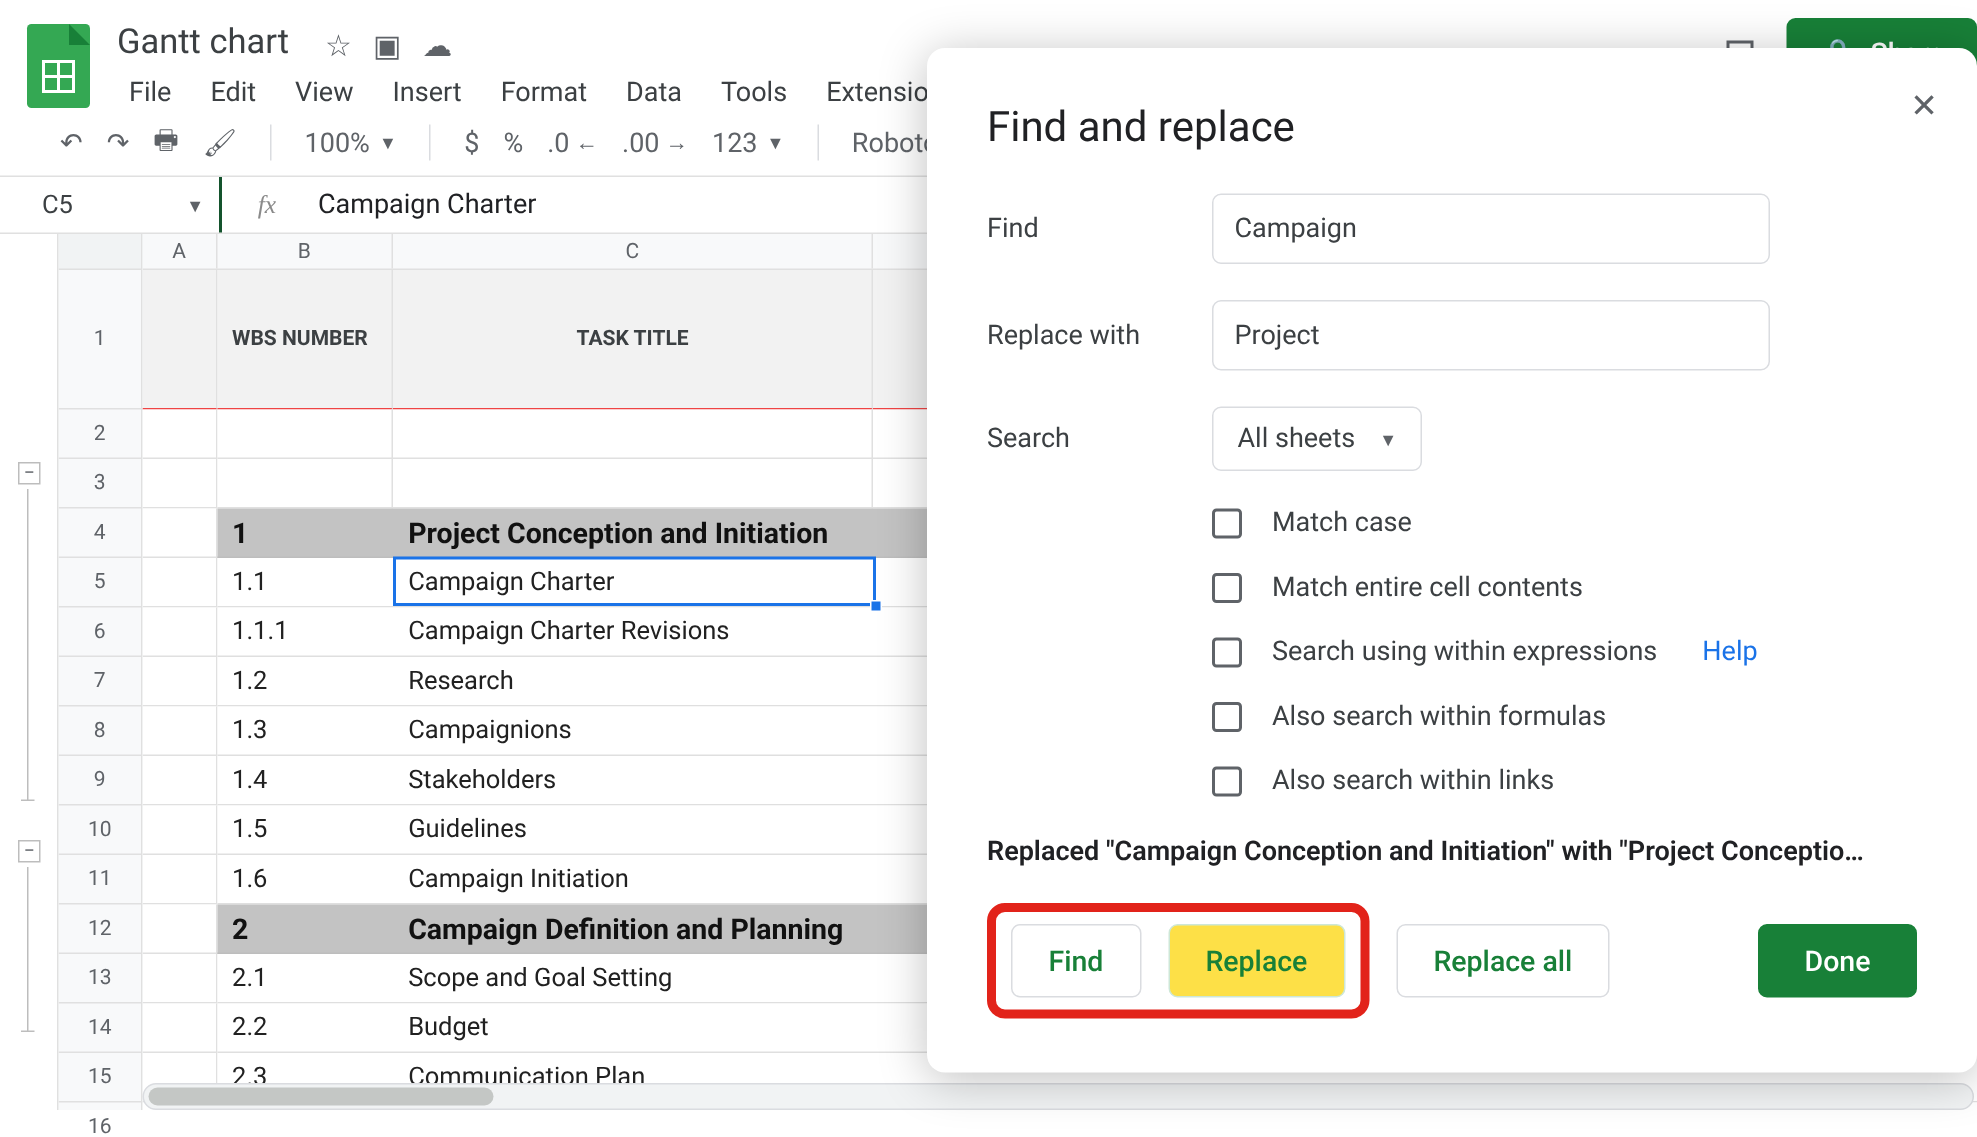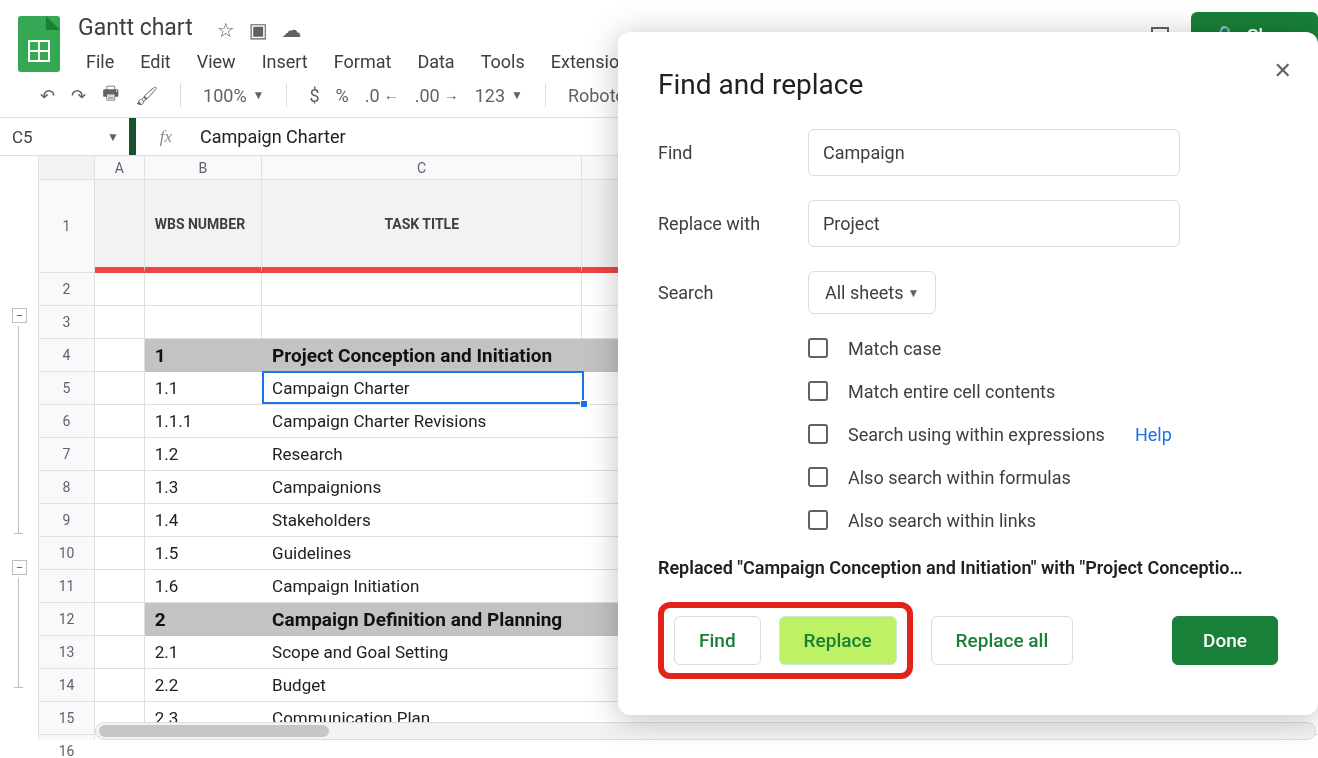--- a/index.html
+++ b/index.html
@@ -30,21 +30,21 @@
   .share-btn { background:#188038; color:#fff; padding: 12px 22px; border-radius:6px; font-size:19px; font-weight:500; display:flex; align-items:center; gap:10px; }
 
   
   .toolbar { height: 46px; border-top:1px solid #fff; border-bottom:1px solid #e0e0e0; display:flex; align-items:center; gap:8px; padding:0 36px; color:#5f6368; font-size:18px; }
   .toolbar .sep { width:1px; height:24px; background:#dadce0; margin: 0 10px; }
   .toolbar .item { padding:4px 4px; display:flex; align-items:center; gap:4px; }
   .chev { font-size:12px; color:#5f6368; margin-left:2px; }
 
   
   .fbar { height:38px; border-bottom:1px solid #e0e0e0; display:flex; align-items:center; }
-  .namebox { width:136px; height:100%; border-right:7px solid #14532d; display:flex; align-items:center; justify-content:space-between; padding:0 10px 0 12px; font-size:17px; color:#3c4043; }
+  .namebox { width:148px; height:100%; border-right:2px solid #14532d; display:flex; align-items:center; justify-content:space-between; padding:0 10px 0 28px; font-size:17px; color:#3c4043; }
   .fx { width:60px; text-align:center; color:#8a8a8a; font-style:italic; font-size:17px; font-family: "Times New Roman", serif; }
   .fval { flex:1; font-size:18px; color:#202124; padding-left:4px; }
 
   
   .gridshell { display:flex; height:584px; position:relative; }
   .outline-gutter { width:39px; border-right:1px solid #e0e0e0; background:#fff; position:relative; }
   .outline-btn { position:absolute; left:12px; width:15px; height:15px; border:1px solid #bdbdbd; background:#fff; display:flex; align-items:center; justify-content:center; font-size:13px; color:#5f6368; line-height:1; }
   .outline-tick { position:absolute; left:18px; width:1px; background:#bdbdbd; }
   .outline-tick::after{content:"";position:absolute;bottom:0;left:-4px;width:9px;height:1px;background:#bdbdbd;}
   .rowhead-col { width:56px; background:#f8f9fa; border-right:1px solid #e0e0e0; }
@@ -57,49 +57,49 @@
   .colA { width:50px; } .colB { width:118px; } .colC { width:322px; } .colD { width:740px; }
 
   .rows { }
   .row { display:flex; height:33px; }
   .cell { border-right:1px solid #e0e0e0; border-bottom:1px solid #e0e0e0; display:flex; align-items:center; padding:0 10px; font-size:17px; color:#212121; background:#fff; }
   .cell.colA{width:50px;padding:0;} .cell.colB{width:118px;} .cell.colC{width:322px;} .cell.colD{width:740px;}
 
   .hdrcell { background:#f2f2f2; font-weight:bold; font-size:14px; color:#3c4043; border-bottom:none; }
   .hdrcell.colC{ justify-content:center; }
   .row.header { height:93px; }
-  .row.header .cell { border-bottom:6px solid #ef4444; }
+  .row.header .cell { border-bottom:1px solid #ef4444; }
   .row.section .cell { background:#c3c3c3; font-weight:bold; font-size:19px; color:#111; border-bottom:1px solid #bdbdbd; border-right:none; }
   .row.section .cell.colA { background:#fff; border-right:1px solid #e0e0e0; border-bottom:1px solid #e0e0e0; }
   .row.data .cell { border-top:none; border-bottom:1px solid #dfdfdf; border-left:none; border-right:none; }
   .row.data .cell.colA { border-right:1px solid #e0e0e0; border-bottom:1px solid #e0e0e0; }
 
   .selected { position:absolute; border:2px solid #1a73e8; pointer-events:none; }
   .sel-handle { position:absolute; width:8px; height:8px; background:#1a73e8; border:1px solid #fff; }
 
   .hscroll { position:absolute; bottom:0; left:95px; right:2px; height:18px; background:#f1f3f4; border:1px solid #dadce0; border-radius:9px; }
   .hscroll .thumb { position:absolute; left:3px; top:2px; height:12px; width:230px; background:#c4c7c5; border-radius:6px; }
 
   
   .dialog { position:absolute; left:618px; top:32px; width:700px; background:#fff; border-radius:12px; box-shadow: 0 4px 32px rgba(0,0,0,0.25); padding: 36px 40px 36px 40px; }
   .dialog h1 { font-size:28px; font-weight:400; color:#202124; margin-bottom:28px; }
   .dialog .close { position:absolute; right:26px; top:26px; font-size:22px; color:#5f6368; cursor:default; }
   .dlg-row { display:flex; align-items:center; margin-bottom:24px; }
   .dlg-label { width:150px; font-size:18px; color:#3c4043; }
   .dlg-input { flex:1; max-width:372px; border:1px solid #dadce0; border-radius:6px; padding:12px 14px; font-size:18px; color:#3c4043; }
-  .dlg-select { border:1px solid #dadce0; border-radius:6px; padding:10px 16px; font-size:18px; color:#3c4043; display:inline-flex; align-items:center; gap:2px; }
+  .dlg-select { border:1px solid #dadce0; border-radius:6px; padding:10px 16px; font-size:18px; color:#3c4043; display:inline-flex; align-items:center; gap:14px; }
   .checks { margin-left:150px; display:flex; flex-direction:column; gap:22px; margin-top:8px; }
-  .chk { display:flex; align-items:flex-start; gap:20px; font-size:18px; color:#3c4043; }
+  .chk { display:flex; align-items:center; gap:20px; font-size:18px; color:#3c4043; }
   .chk input { width:20px; height:20px; border:2px solid #5f6368; border-radius:3px; appearance:none; }
   .help { color:#1a73e8; margin-left:10px; font-size:18px; }
   .status { margin-top:26px; font-size:18px; font-weight:600; color:#202124; white-space:nowrap; overflow:hidden; text-overflow:ellipsis; }
   .dlg-btns { display:flex; gap:18px; margin-top:24px; align-items:center; }
   .btn { border:1px solid #dadce0; border-radius:6px; padding:12px 24px; font-size:19px; font-weight:500; color:#188038; background:#fff; }
   .btn.primary { background:#188038; color:#fff; border-color:#188038; padding:12px 30px; }
-  .btn.soft { background:#bef264; border-color:#cde7d7; }
+  .btn.soft { background:#fde047; border-color:#cde7d7; }
   .redbox { border:6px solid #e2231a; border-radius:12px; padding: 8px 10px; display:flex; gap:18px; }
 
   .colD-head-label { position:absolute; right:-10px; top:58px; font-weight:bold; font-size:14px; color:#3c4043; }
 </style>
 </head>
 <body>
 
 <div class="titlebar">
   <div class="sheets-logo">
     <div class="page">

